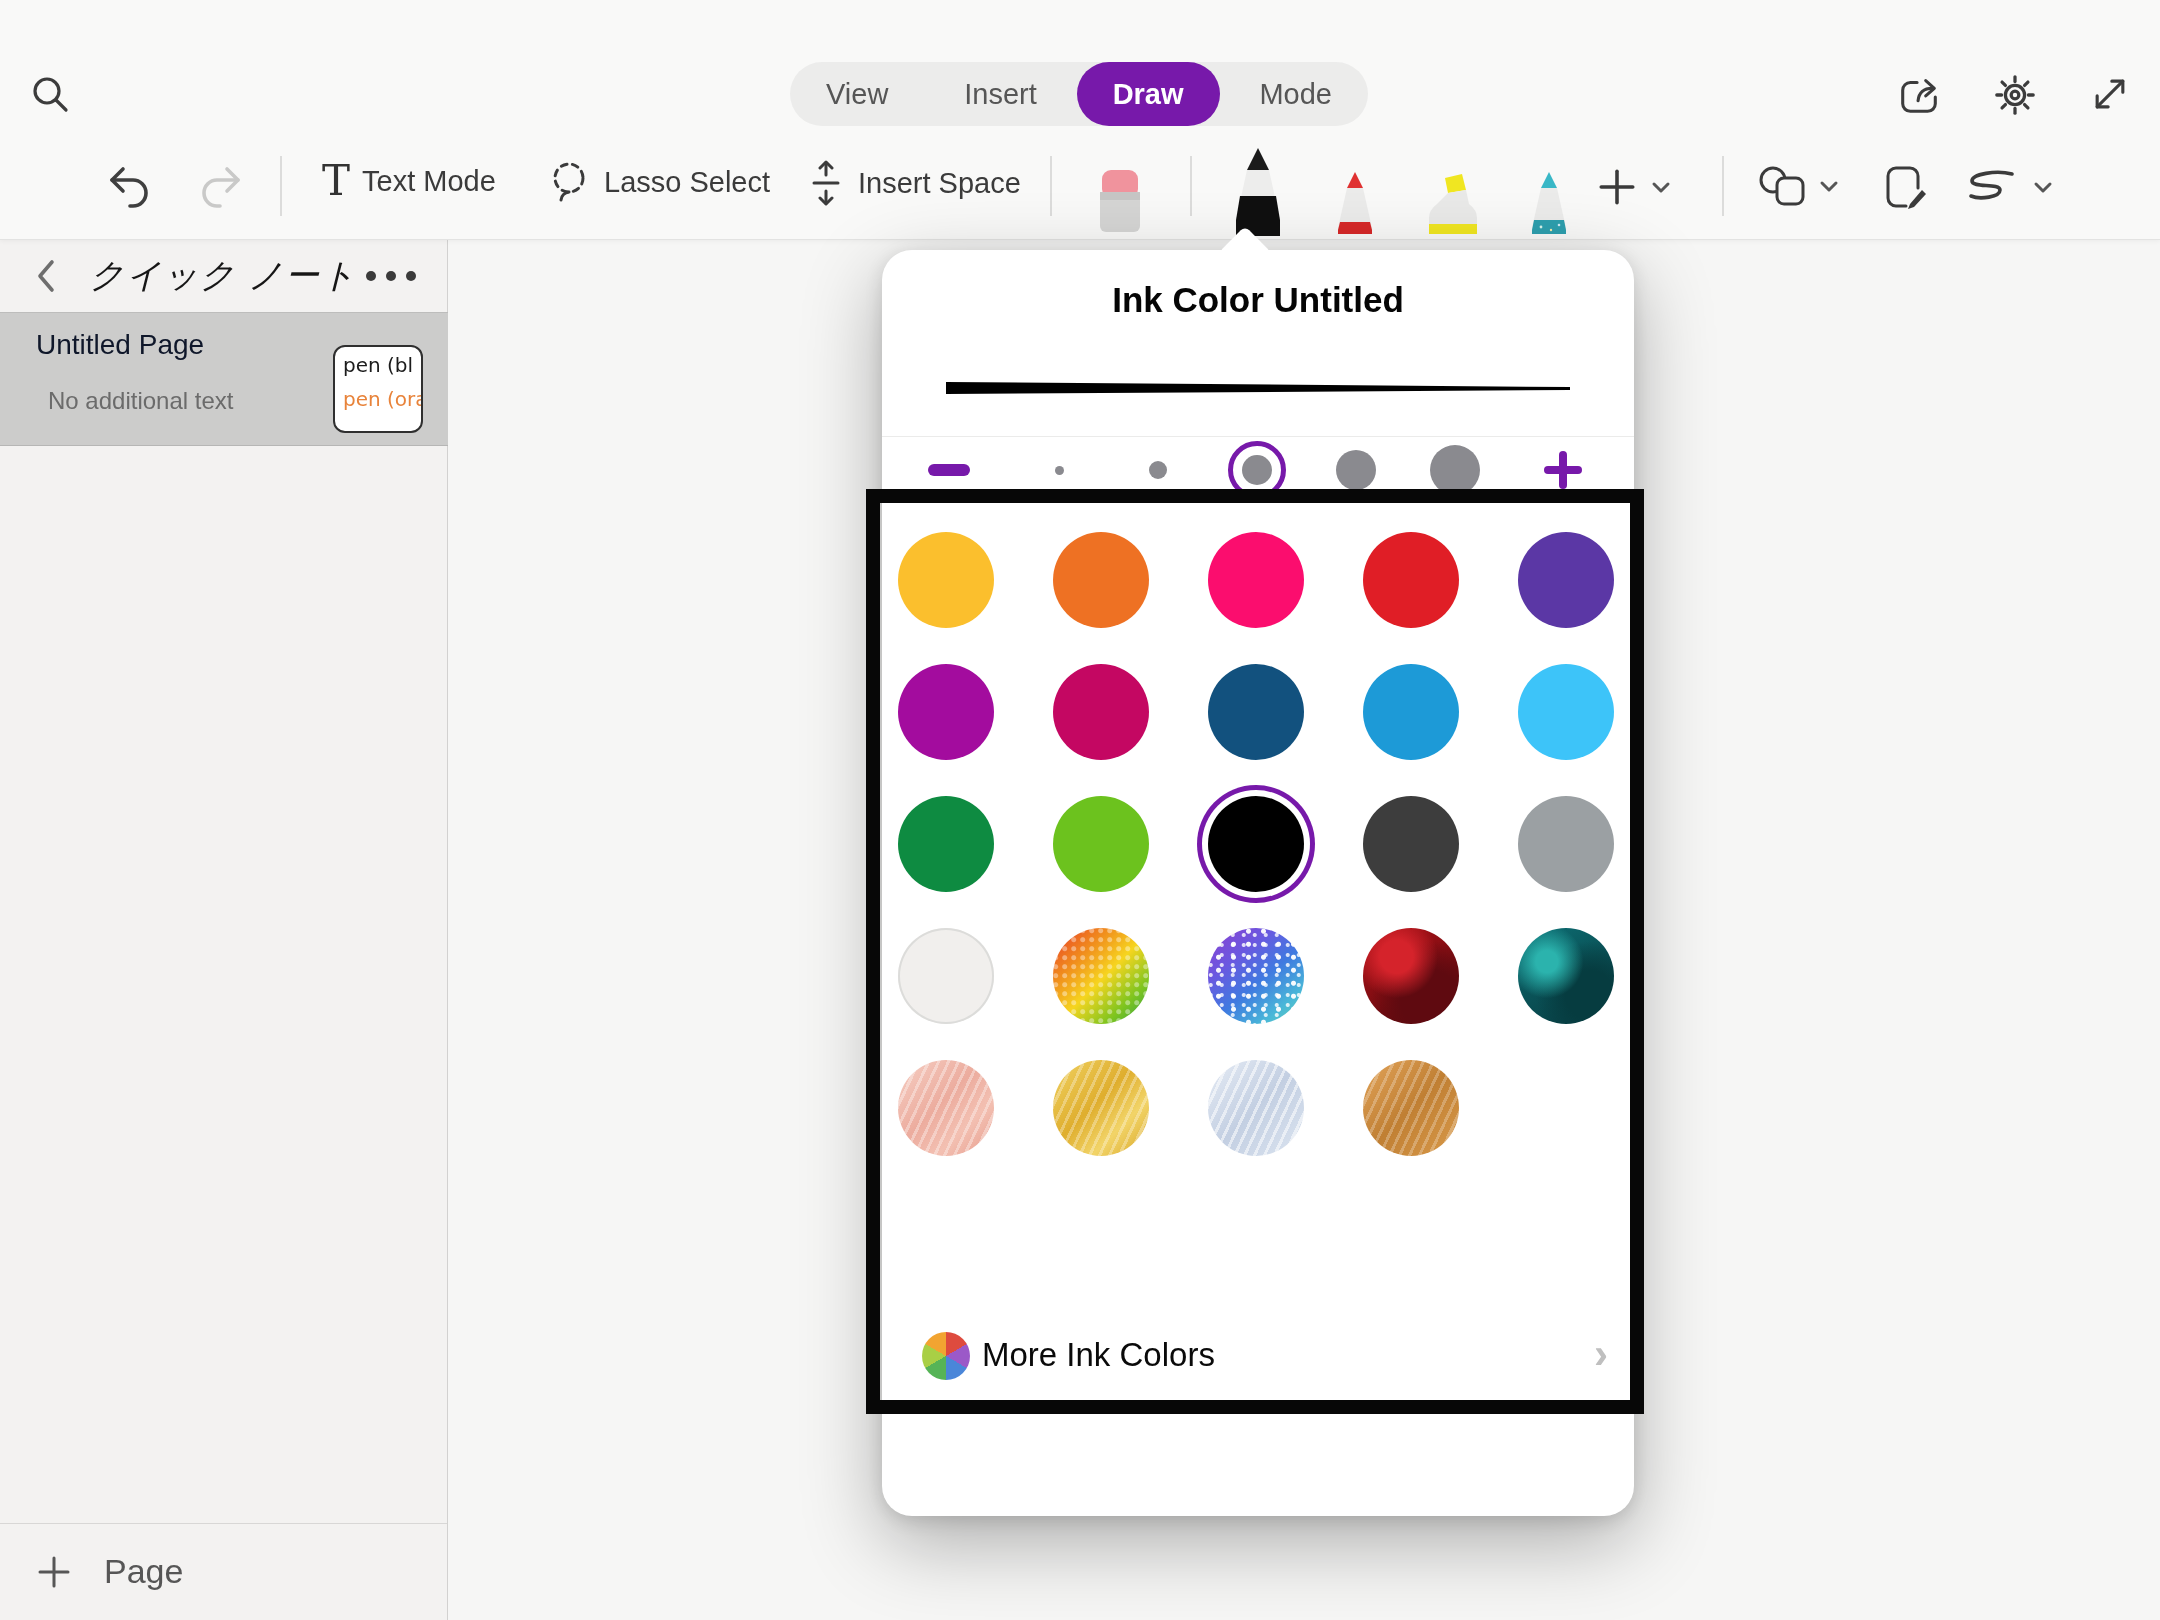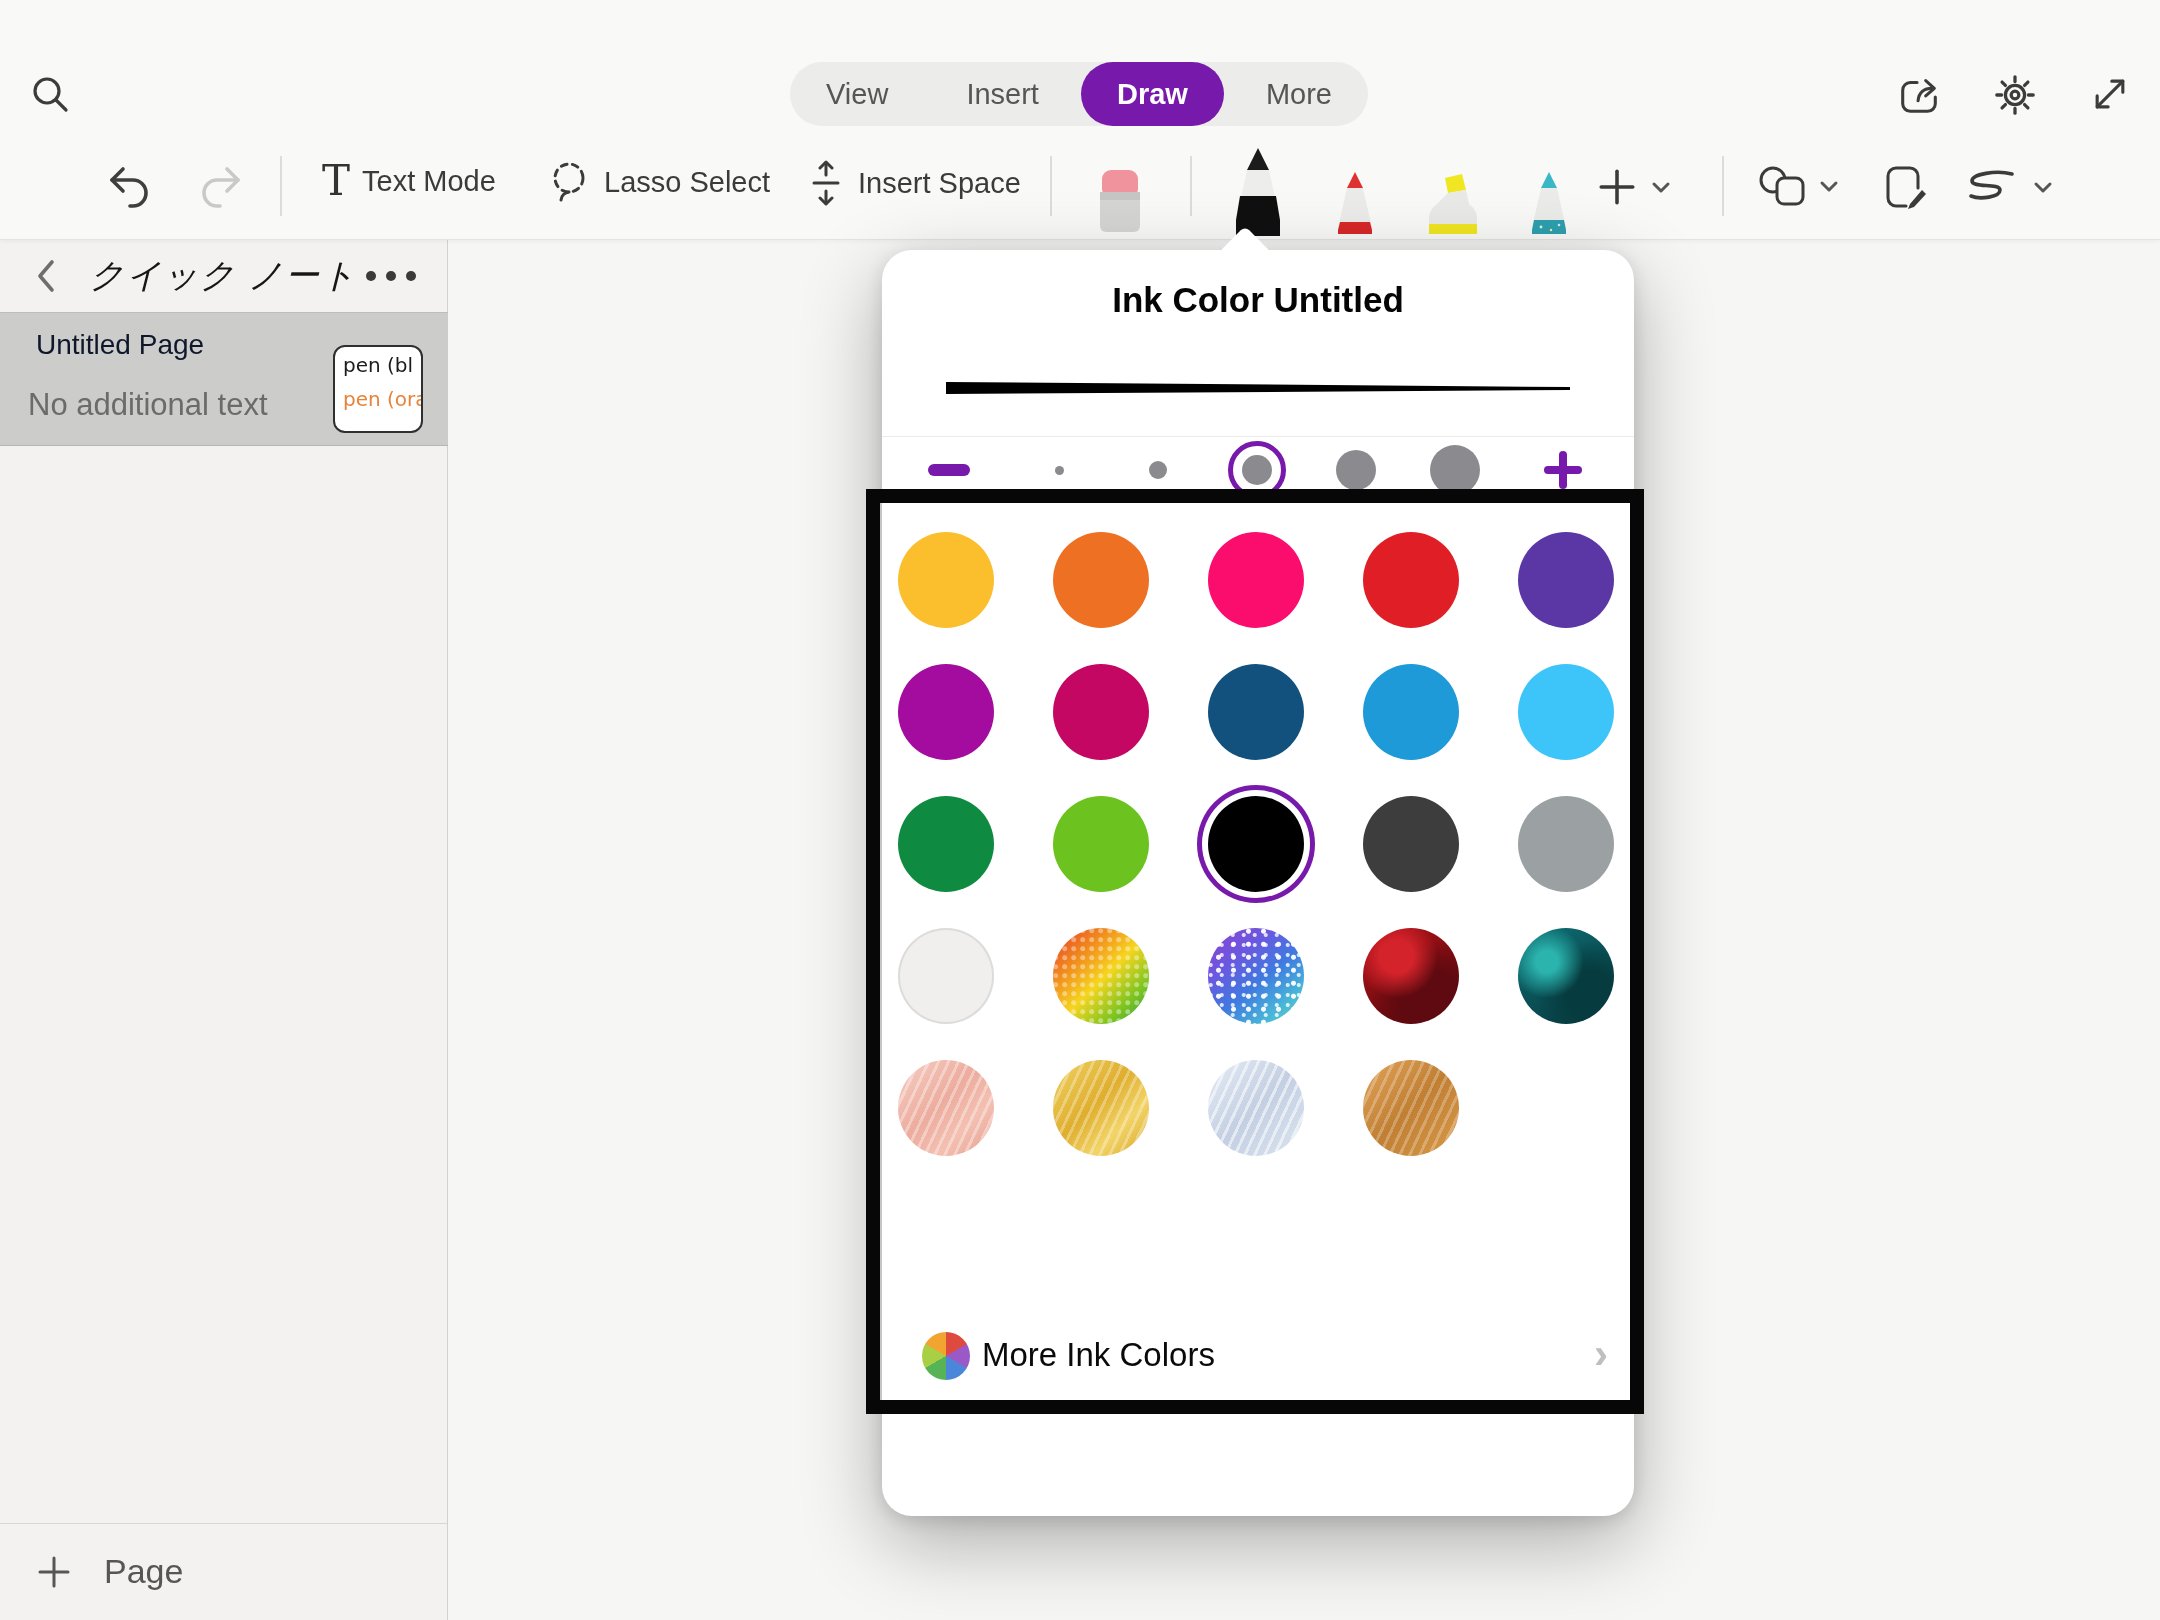--- a/index.html
+++ b/index.html
@@ -29,21 +29,21 @@
   
   .sidebar{position:absolute;left:0;top:240px;width:448px;height:1380px;background:#F3F2F1;
            border-right:1px solid #D2D1D0;z-index:5;}
   .sb-header{position:absolute;left:0;top:0;width:100%;height:72px;display:flex;align-items:center;font-style:italic;}
   .sb-title{position:absolute;left:0;right:0;text-align:center;font-size:34px;color:#161616;letter-spacing:2px;}
   .sb-back{position:absolute;left:30px;top:16px;}
   .sb-more{position:absolute;right:28px;top:28px;}
   .page-item{position:absolute;left:0;top:72px;width:448px;height:134px;background:#CCCCCB;
              border-top:1px solid rgba(0,0,0,.07);border-bottom:1px solid rgba(0,0,0,.10);}
   .page-title{position:absolute;left:36px;top:16px;font-size:28px;color:#0f172a;}
-  .page-sub{position:absolute;left:28px;top:74px;font-size:31px;color:#6B6B6B;}
+  .page-sub{position:absolute;left:48px;top:74px;font-size:24px;color:#6B6B6B;}
   .thumb{position:absolute;left:333px;top:32px;width:90px;height:88px;background:#fff;
          border:2.5px solid #2F2F2F;border-radius:12px;padding:8px 0 8px 8px;overflow:hidden;}
   .thumb-line{font-family:"DejaVu Sans",sans-serif;font-size:20px;white-space:nowrap;line-height:1.0;}
   .thumb-line + .thumb-line{margin-top:14px;}
   .sb-bottom-div{position:absolute;left:0;top:1283px;width:100%;height:1px;background:#D8D7D6;}
   .add-page{position:absolute;left:36px;top:1312px;display:flex;align-items:center;gap:32px;color:#565656;font-size:34px;}
 
   
   .ink-box{position:absolute;left:1712px;top:584px;width:404px;height:527px;background:#FEFEFE;
            border:12px solid #0D0D0D;display:flex;flex-direction:column;align-items:center;
@@ -91,21 +91,21 @@
 
     <svg class="icon search" width="46" height="46" viewBox="0 0 46 46" fill="none" stroke="#3C3C3C" stroke-width="3.2" stroke-linecap="round">
       <circle cx="19" cy="19" r="12"></circle>
         <line x1="28" y1="28" x2="38" y2="38"></line>
     </svg>
 
     <div class="tabbar">
       <div class="tab">View</div>
       <div class="tab">Insert</div>
       <div class="tab active">Draw</div>
-      <div class="tab">More</div>
+      <div class="tab">Mode</div>
     </div>
 
     <div class="hdr-actions">
       <svg class="icon" width="46" height="46" viewBox="0 0 48 48" fill="none" stroke="#3C3C3C" stroke-width="3.2" stroke-linecap="round" stroke-linejoin="round">
         <path d="M22 11h-7a8 8 0 0 0-8 8v14a8 8 0 0 0 8 8h18a8 8 0 0 0 8-8v-7"></path>
         <path d="M23 30c1-9 6-13 15-13"></path>
           <path d="M31 9l9 8-9 8"></path>
       </svg>
       <svg class="icon" width="46" height="46" viewBox="0 0 48 48" fill="none" stroke="#3C3C3C" stroke-width="3.4" stroke-linecap="round">
         <circle cx="24" cy="24" r="10"></circle>

